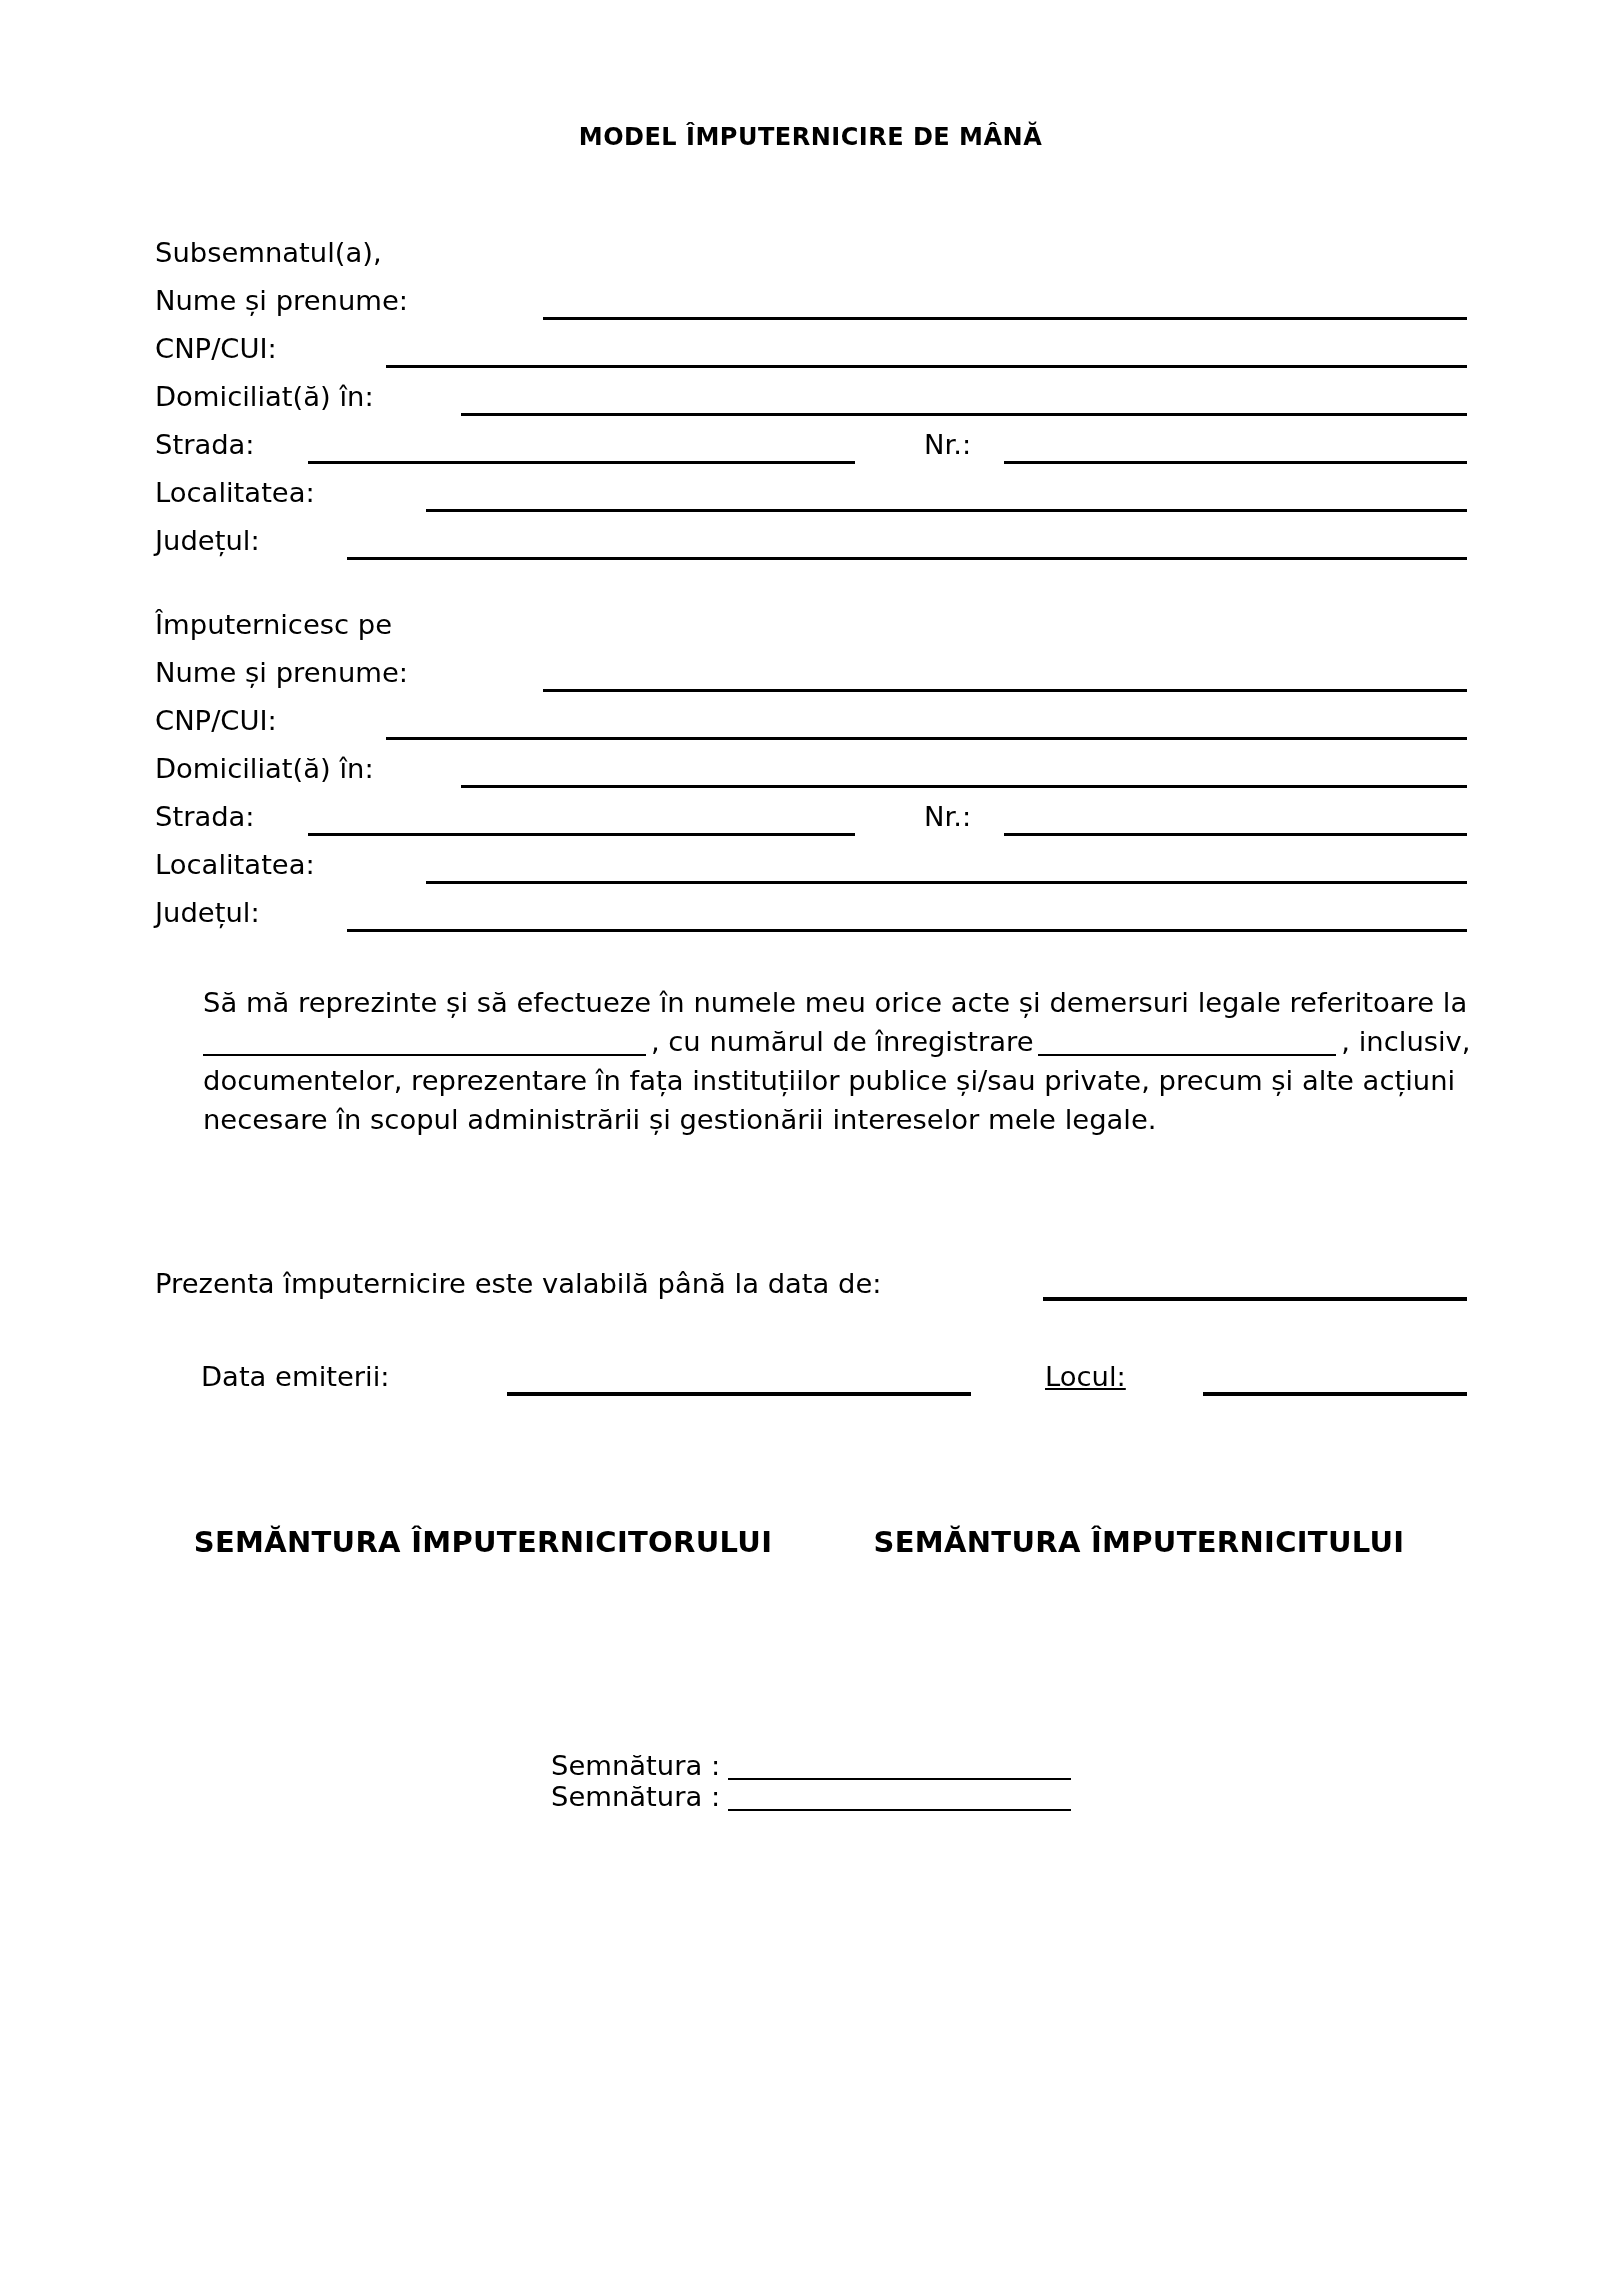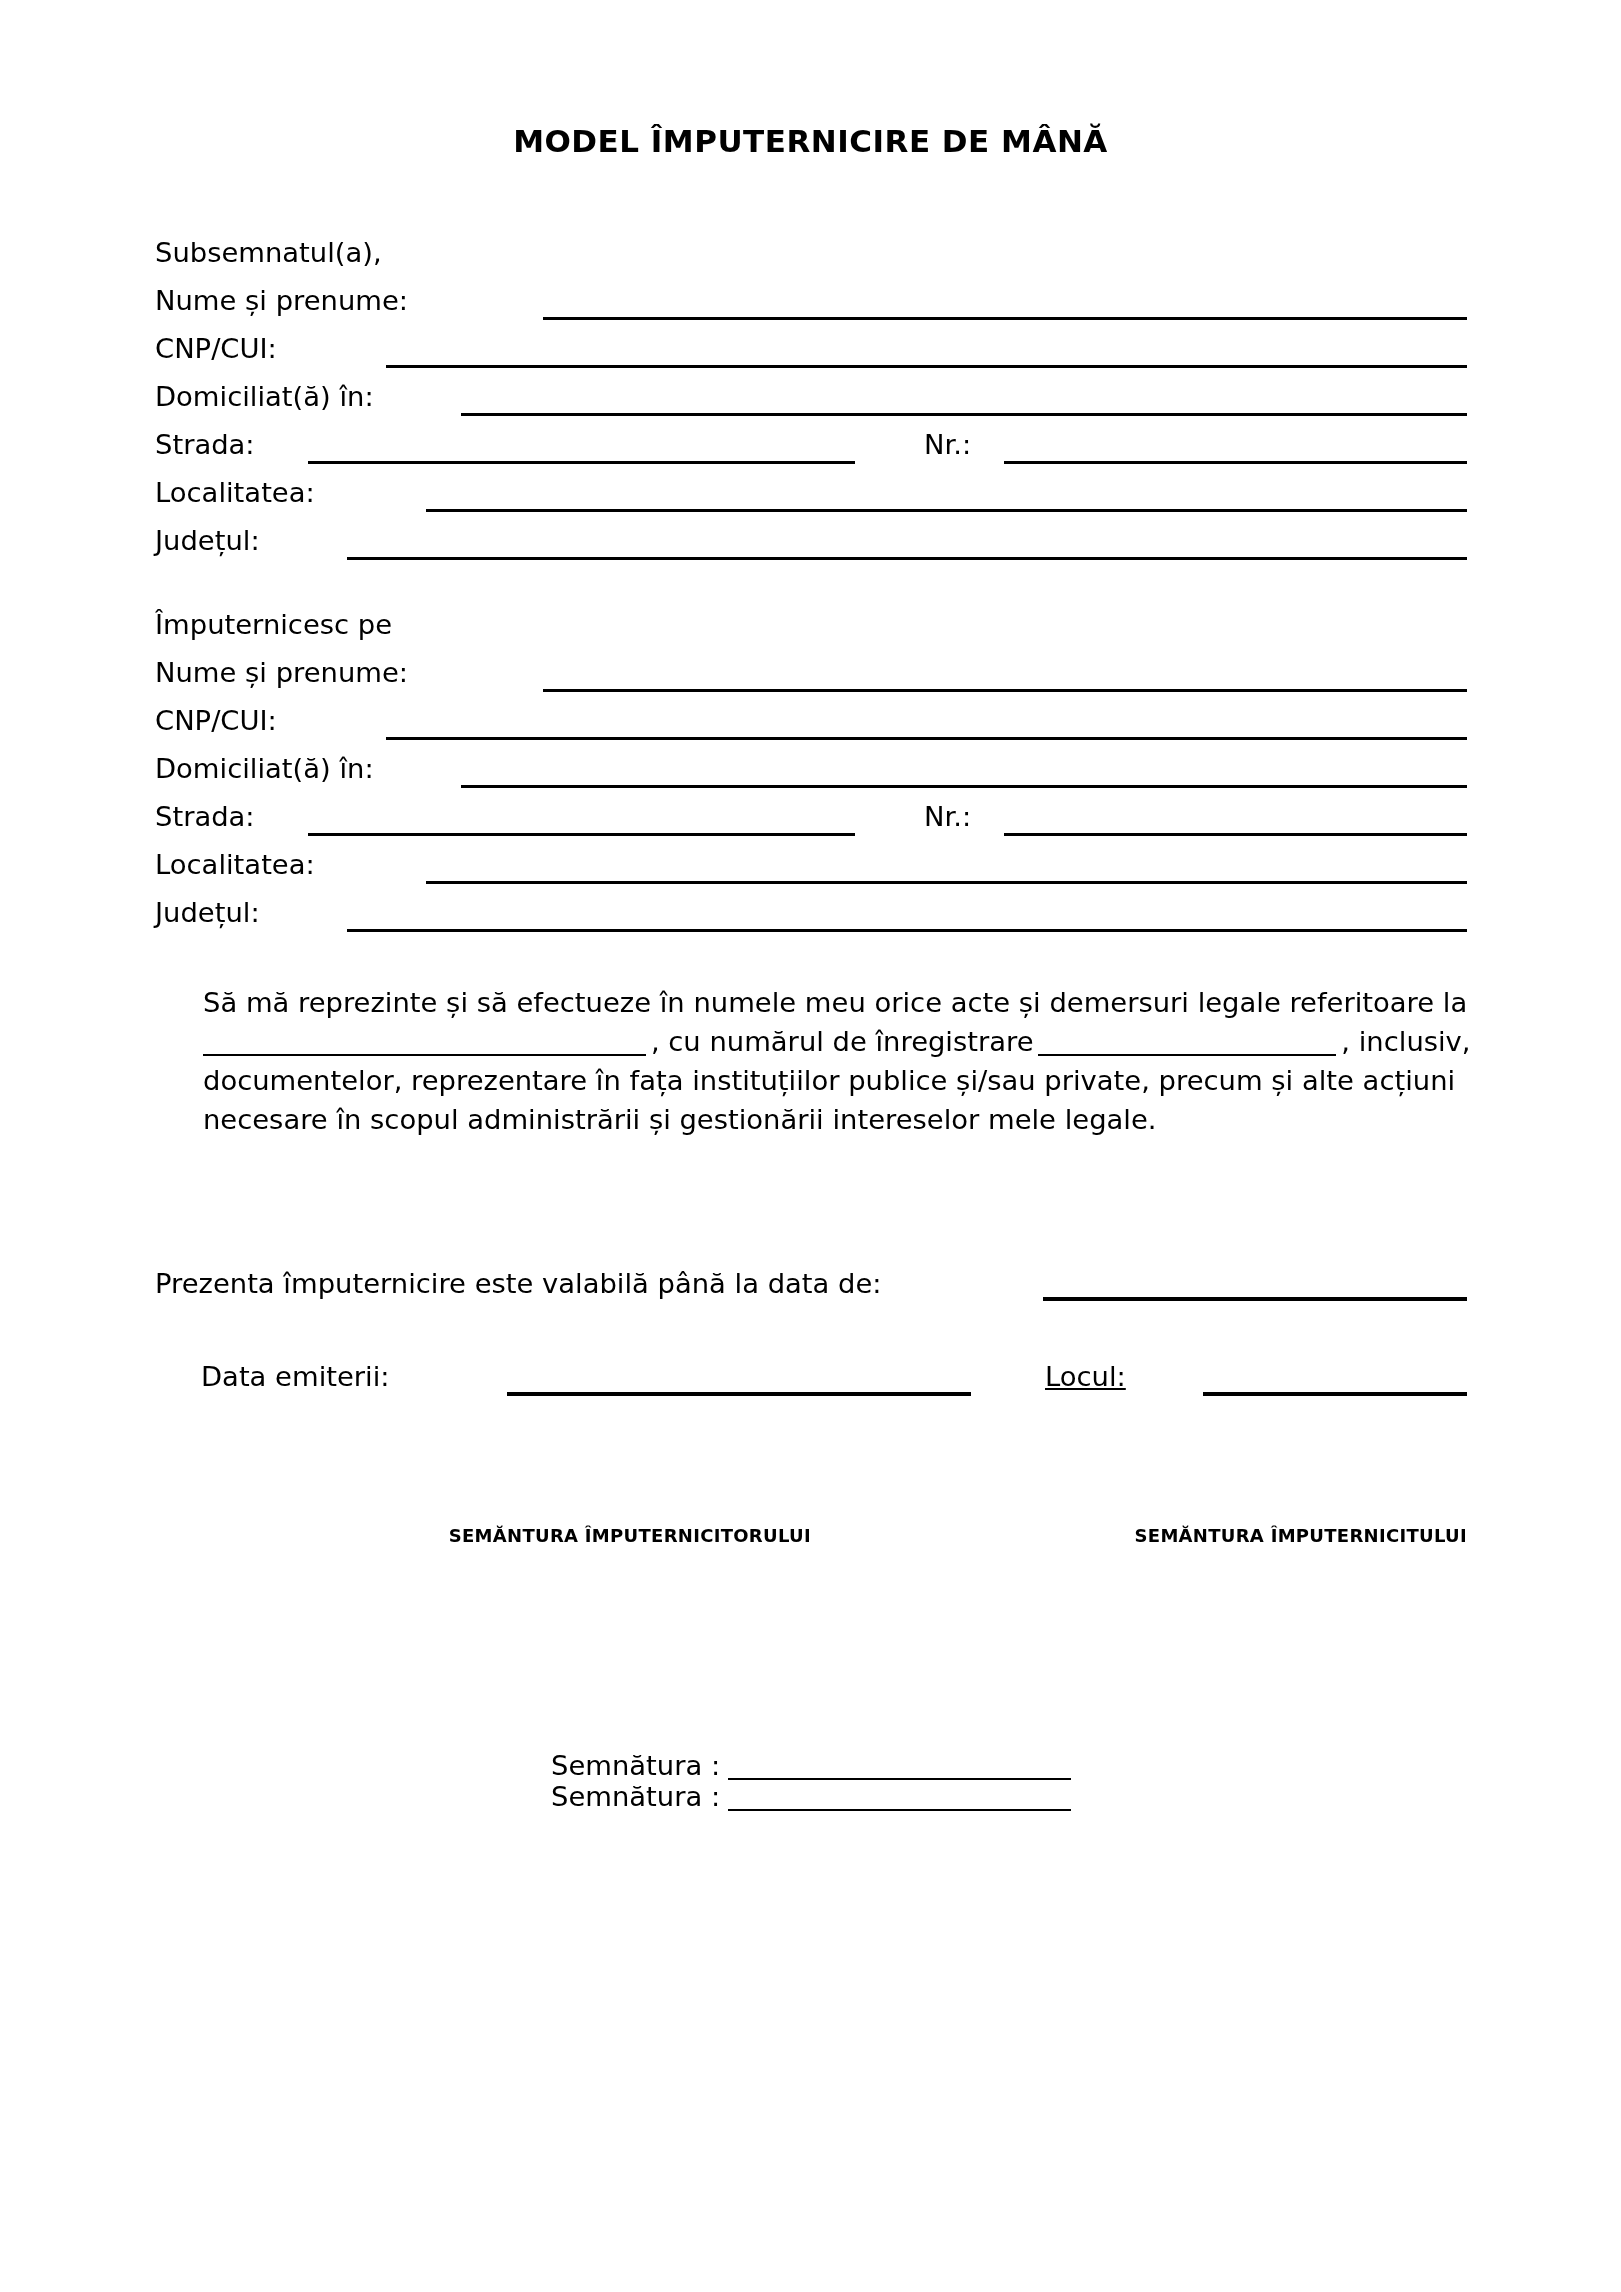--- a/index.html
+++ b/index.html
@@ -14,21 +14,21 @@
     font-size: 27.4px;
     overflow: hidden;
   }
   .doc-title {
     position: absolute;
     top: 123px;
     left: 0;
     width: 100%;
     text-align: center;
     font-weight: bold;
-    font-size: 31px;
+    font-size: 24px;
     letter-spacing: 0.5px;
   }
   .block {
     position: absolute;
     left: 155px;
     right: 154px;
   }
   #block-principal { top: 237px; }
   #block-agent     { top: 609px; }
   .row {
@@ -104,23 +104,22 @@
     left: 155px;
     right: 154px;
     display: flex;
   }
   .sig-col {
     flex: 1;
     text-align: center;
   }
   #sig-headers .sig-col {
     font-weight: bold;
-    font-size: 18px;
+    font-size: 29px;
     letter-spacing: 0.3px;
-    text-align: right;
   }
   #sig-lines {
     position: absolute;
     top: 1750px;
     left: 155px;
     right: 154px;
     display: flex;
     flex-direction: column;
   }
   .sig-blank {

